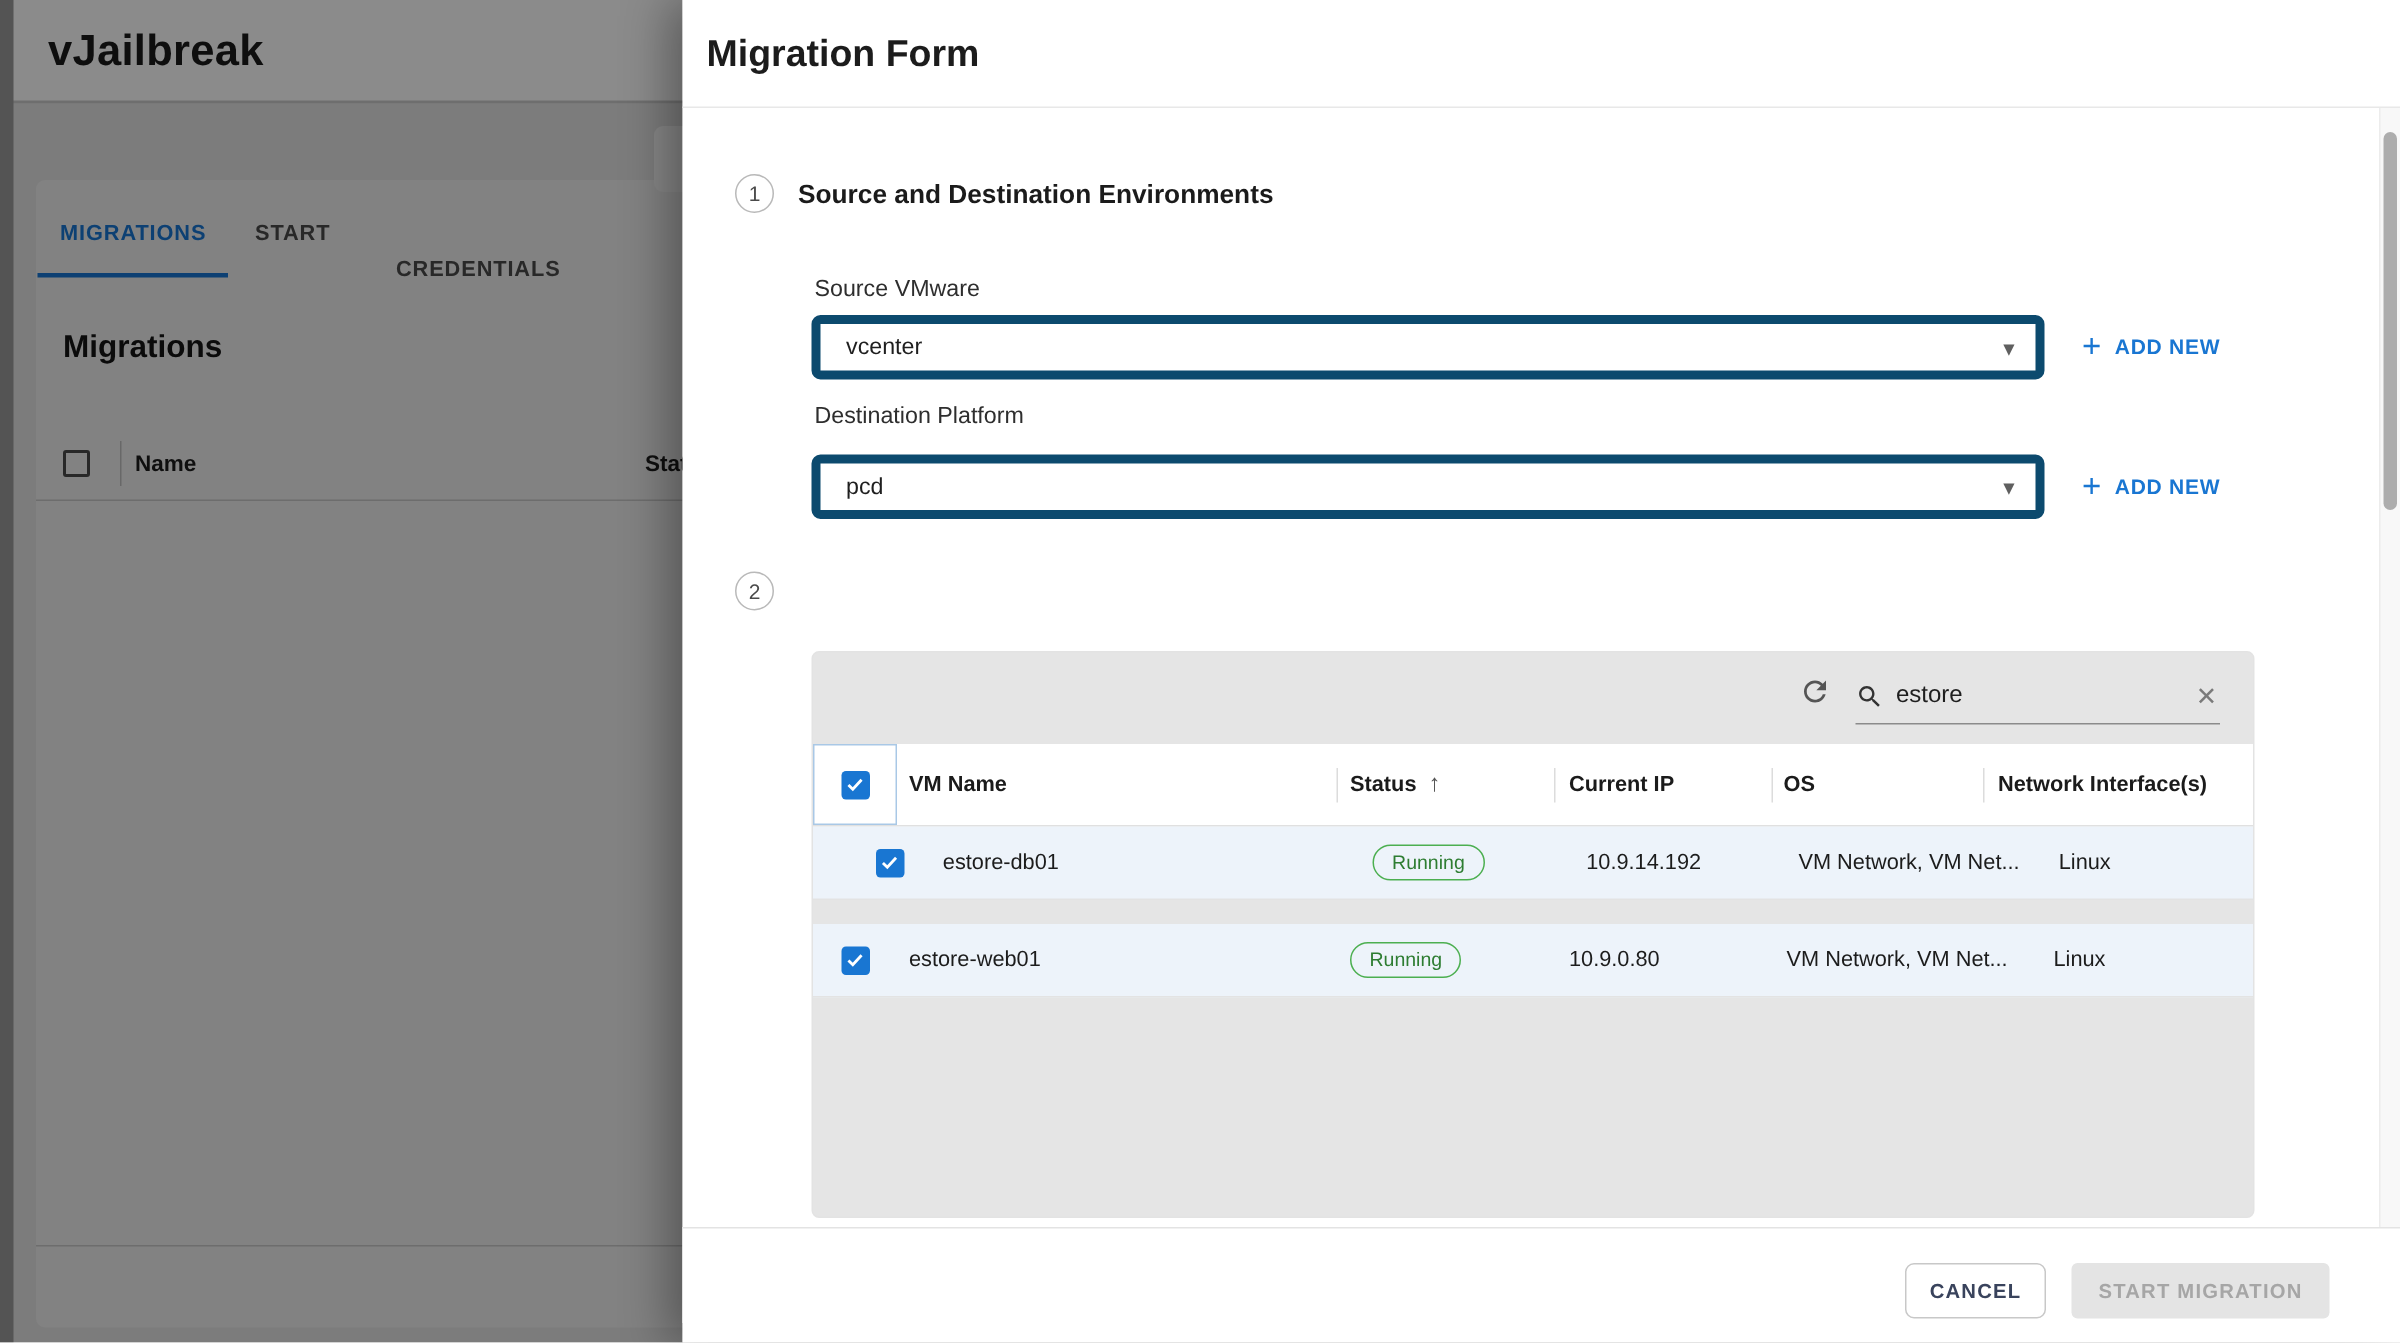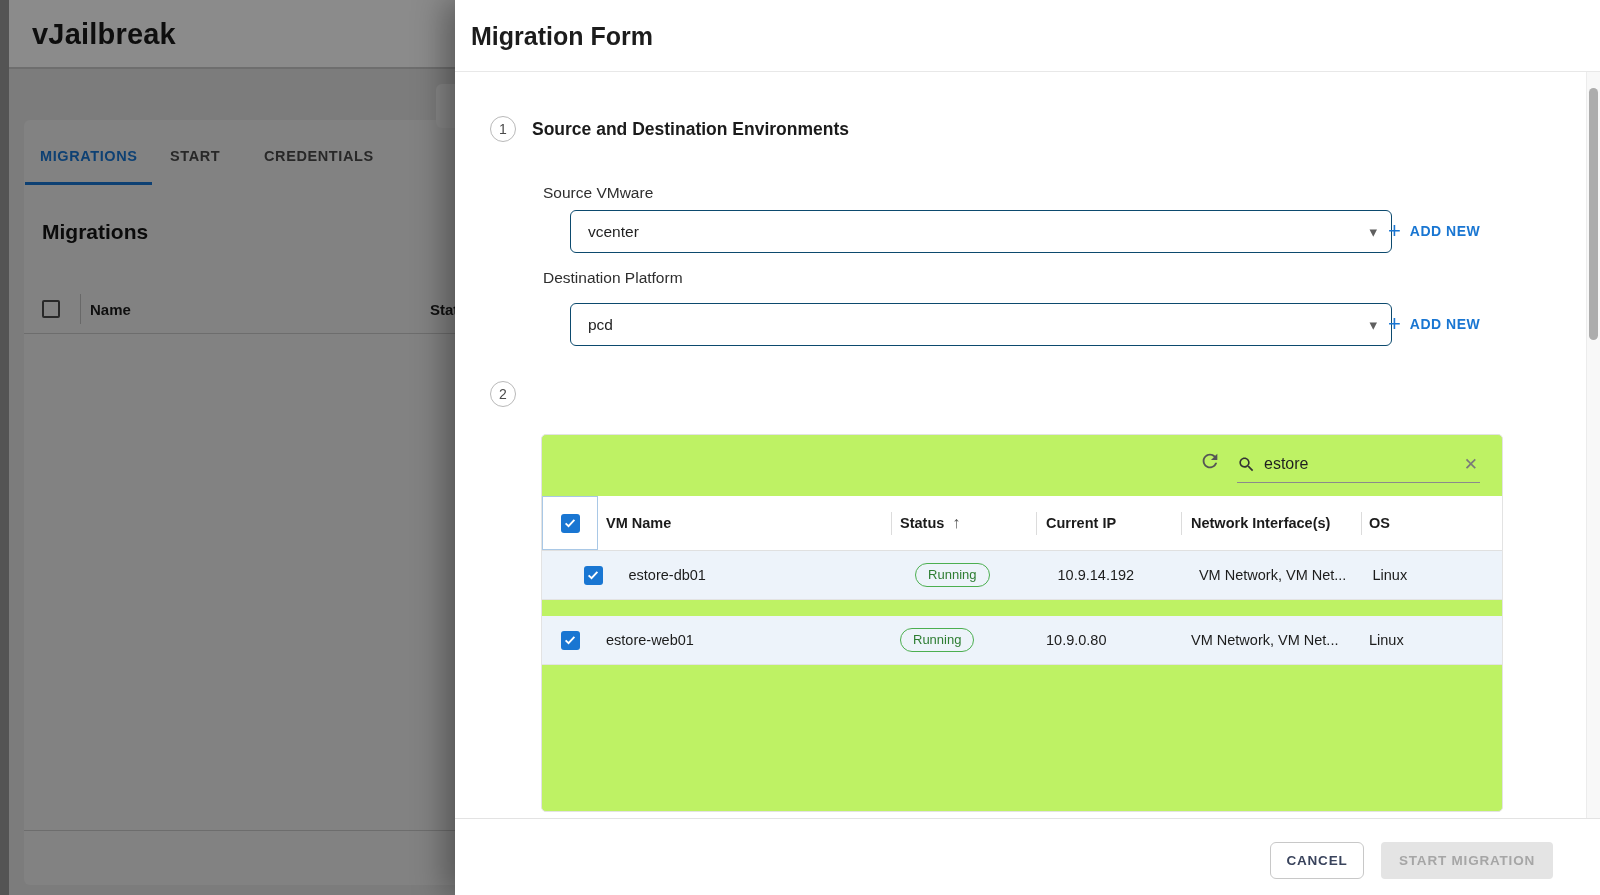--- a/index.html
+++ b/index.html
@@ -9,21 +9,21 @@
 
   
   #bg-page { left:0; top:0; width:1600px; height:895px; z-index:1; }
   #appbar { left:0; top:0; width:1600px; height:69px; background:#fdfdfd; border-bottom:2px solid #c9c9c9; }
   #brand { left:32px; top:18px; font-size:29px; font-weight:800; color:#1a1a1a; letter-spacing:0.2px; }
   #left-edge-strip { left:0; top:0; width:9px; height:895px; background:#9a9a9a; }
   #bg-card { left:24px; top:120px; width:1420px; height:765px; background:#ededed; border-radius:6px; }
   .bg-tab { top:148px; font-size:14.5px; font-weight:700; letter-spacing:0.6px; color:#4a4a4a; }
   #bg-tab-0 { left:40px; color:#1976d2; }
   #bg-tab-1 { left:170px; }
-  #bg-tab-2 { left:264px; }
+  #bg-tab-2 { left:264px;margin-top:24px; }
   #bg-tab-underline { left:25px; top:182px; width:127px; height:3px; background:#1976d2; }
   #bg-title { left:42px; top:220px; font-size:21px; font-weight:700; color:#141414; }
   #bg-check { left:42px; top:300px; width:18px; height:18px; border:2px solid #4a4a4a; border-radius:2px; background:transparent; }
   #bg-col-divider { left:80px; top:294px; width:1px; height:30px; background:#bdbdbd; }
   .bg-col { top:301px; font-size:15px; font-weight:700; color:#1d1d1d; }
   #bg-col-name { left:90px; }
   #bg-col-status { left:430px; }
   #bg-head-line { left:24px; top:333px; width:431px; height:1px; background:#c6c6c6; }
   #bg-foot-line { left:24px; top:830px; width:431px; height:1px; background:#c6c6c6; }
   #bg-toolbar-btn { left:436px; top:84px; width:26px; height:44px; background:#f6f6f6; border-radius:6px 0 0 6px; }
@@ -44,34 +44,34 @@
   #step1-circle { left:35px; top:116px; }
   #step2-circle { left:35px; top:381px; }
   .step-title { font-size:17.5px; font-weight:800; color:#1b1b1b; }
   #step1-title { left:77px; top:119px; }
   #step2-title { left:77px; top:384px; }
 
   
   .field-label { font-size:15.5px; color:#2e2e2e; }
   #src-label { left:88px; top:184px; }
   #dst-label { left:88px; top:269px; }
-  .select-box { left:86px; width:822px; height:43px; border:1px solid #0c4a6e; border-radius:6px; background:#fff;
-                display:flex; align-items:center; padding:0 14px 0 17px; cursor:pointer;margin-left:29px; }
+  .select-box { left:86px; width:822px; height:43px; border:6px solid #0c4a6e; border-radius:6px; background:#fff;
+                display:flex; align-items:center; padding:0 14px 0 17px; cursor:pointer; }
   #src-select { top:210px; }
   #dst-select { top:303px; }
   .select-value { font-size:15.5px; color:#1f1f1f; flex:1; }
   .select-caret { font-size:15px; color:#5f5f5f; }
   .add-new-btn { height:30px; display:flex; align-items:center; gap:9px; color:#1976d2; cursor:pointer; background:none; border:none; }
   #src-addnew { left:933px; top:216px; }
   #dst-addnew { left:933px; top:309px; }
   .plus-glyph { font-size:22px; font-weight:400; line-height:22px; }
   .add-new-label { font-size:14px; font-weight:700; letter-spacing:0.5px; }
 
   
-  #vm-panel { left:86px; top:434px; width:962px; height:378px; background:#bef264; border:1px solid #e3e3e3; border-radius:5px; }
+  #vm-panel { left:86px; top:434px; width:962px; height:378px; background:#e5e5e5; border:1px solid #e3e3e3; border-radius:5px; }
   #refresh-btn { left:656px; top:15px; width:24px; height:24px; background:none; border:none; cursor:pointer; }
   #search-box { left:695px; top:11px; width:243px; height:37px; border-bottom:1px solid #8b8b8b; display:flex; align-items:center; gap:8px; }
   #search-input { border:none; outline:none; flex:1; font-size:16px; color:#1f1f1f; font-family:"Liberation Sans", sans-serif; background:transparent; min-width:0; }
   #search-clear { background:none; border:none; font-size:17px; color:#7a7a7a; cursor:pointer; padding:0 2px; }
 
   #vm-header { left:0; top:61px; width:960px; height:55px; display:flex; border-bottom:1px solid #e0e0e0; background:#fff; }
   .hcell { display:flex; align-items:center; font-size:14.5px; font-weight:700; color:#1b1b1b; position:relative; }
   .divided::before { content:""; position:absolute; left:0; top:16px; width:1px; height:23px; background:#dcdcdc; }
   .col-check { width:56px; justify-content:center; }
   .col-name  { width:293px; padding-left:8px; }
@@ -176,22 +176,22 @@
               <path d="M4.5 12.5l5 5 10-11" stroke="#fff" stroke-width="3.2" fill="none"></path>
             </svg>
         </span>
       </div>
       <div class="hcell col-name">VM Name</div>
       <div class="hcell col-status divided">
         <span>Status</span>
         <span class="sort-arrow">↑</span>
       </div>
       <div class="hcell col-ip divided">Current IP</div>
+      <div class="hcell col-os divided">OS</div>
       <div class="hcell col-net divided">Network Interface(s)</div>
-      <div class="hcell col-os divided">OS</div>
     </div>
 
     <div id="vm-row-0" class="abs vm-row">
       <div class="rcell col-check" style="justify-content:center;">
         <span class="checkbox">
           <svg width="14" height="14" viewBox="0 0 24 24">
               <path d="M4.5 12.5l5 5 10-11" stroke="#fff" stroke-width="3.2" fill="none"></path>
             </svg>
         </span>
       </div>

